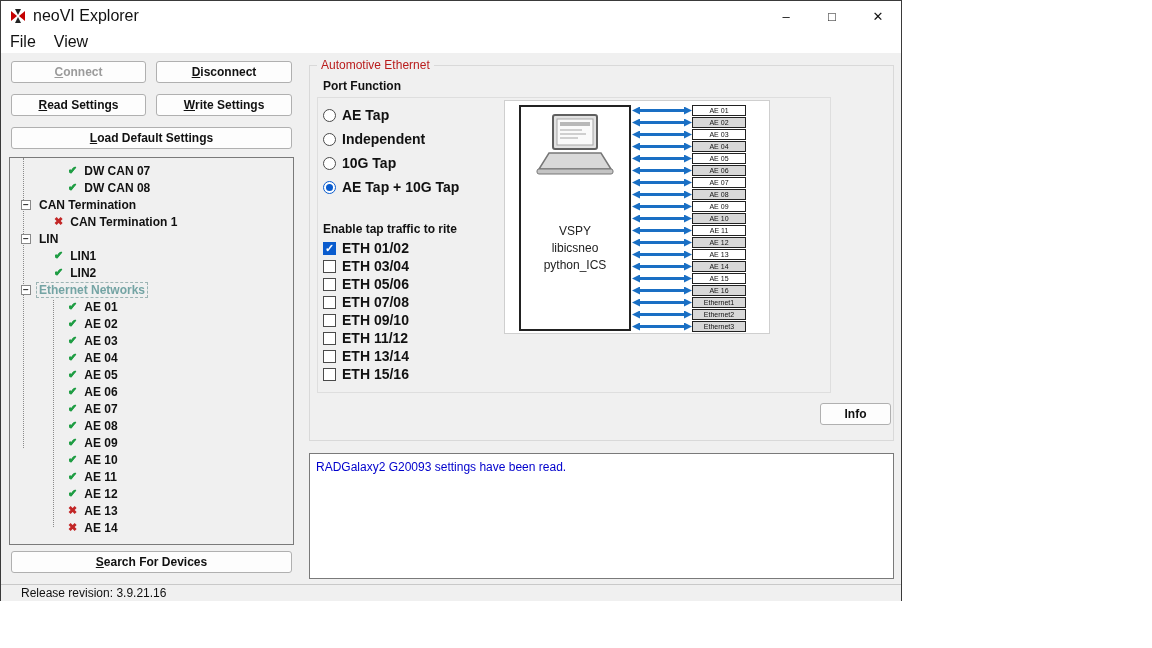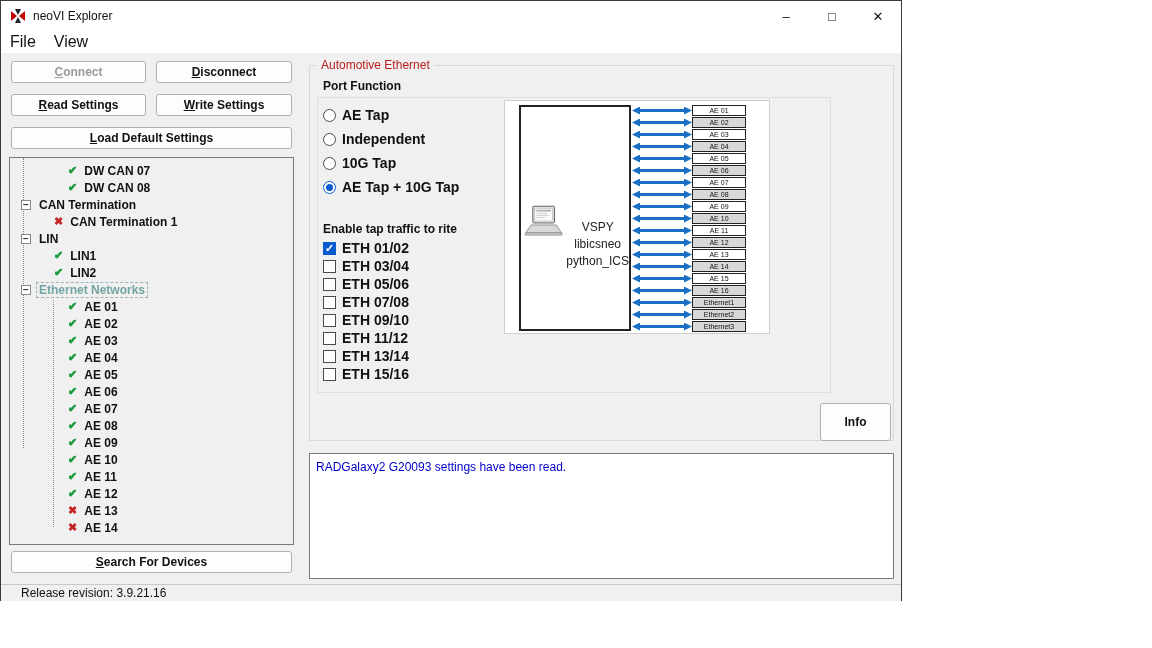--- a/index.html
+++ b/index.html
@@ -1,36 +1,36 @@
 <!DOCTYPE html>
 <html><head>
 <meta charset="utf-8">
 <style>
   *{box-sizing:border-box;margin:0;padding:0}
   html,body{width:1152px;height:648px;background:#fff;font-family:"Liberation Sans",sans-serif;overflow:hidden}
   .window{position:absolute;left:0;top:0;width:902px;height:601px;background:#f0f0f0;border:1px solid #3a3a3a}
   
   .titlebar{position:absolute;left:0;top:0;width:100%;height:30px;background:#fff;display:flex;align-items:center}
   .app-logo{margin-left:9px;width:16px;height:16px;flex:0 0 16px}
-  .title-text{font-size:12px;color:#111;margin-left:7px}
+  .title-text{font-size:16px;color:#111;margin-left:7px}
   .win-controls{margin-left:auto;display:flex;height:100%}
   .win-btn{width:46px;height:100%;display:flex;align-items:center;justify-content:center;font-size:13px;color:#111;background:transparent;border:none;font-family:inherit}
   
   .menubar{position:absolute;left:0;top:30px;width:100%;height:22px;background:#fff;display:flex;align-items:center;font-size:16px;color:#111}
   .menu-item{padding:0 9px;height:100%;display:flex;align-items:center}
   
   .btn{position:absolute;background:#fdfdfd;border:1px solid #b0b0b0;border-radius:3px;font-size:12px;font-weight:bold;color:#111;display:flex;align-items:center;justify-content:center;font-family:inherit}
   .btn.disabled{color:#9b9b9b}
   .btn-connect{left:10px;top:60px;width:135px;height:22px}
   .btn-disconnect{left:155px;top:60px;width:136px;height:22px}
   .btn-read{left:10px;top:93px;width:135px;height:22px}
   .btn-write{left:155px;top:93px;width:136px;height:22px}
   .btn-load{left:10px;top:126px;width:281px;height:22px}
   .btn-search{left:10px;top:550px;width:281px;height:22px}
-  .btn-info{left:819px;top:402px;width:71px;height:38px}
+  .btn-info{left:819px;top:402px;width:71px;height:22px}
   
   .tree{position:absolute;left:8px;top:156px;width:285px;height:388px;border:1px solid #7a7a7a;overflow:hidden;padding-top:4px;background:#f0f0f0}
   .tree::before{content:"";position:absolute;left:13px;top:0;height:290px;border-left:1px dotted #8a8a8a}
   .tree::after{content:"";position:absolute;left:43px;top:142px;height:227px;border-left:1px dotted #8a8a8a}
   .tree-row{height:17px;display:flex;align-items:center;font-size:12px;font-weight:bold;color:#111;white-space:nowrap;position:relative;z-index:1}
   .tree-row.d0{padding-left:11px}
   .tree-row.d1{padding-left:44px}
   .tree-row.d2{padding-left:58px}
   .expander{width:10px;height:10px;border:1px solid #888;background:#fff;font-size:10px;line-height:8px;text-align:center;margin-right:5px;color:#333;flex:0 0 10px}
   .ticon{margin-right:4px;font-size:11px;line-height:11px}
@@ -51,21 +51,21 @@
   .cb-row{height:18px}
   .cut-row{height:19px}
   .radio{width:13px;height:13px;border:1px solid #4a4a4a;border-radius:50%;background:#fff;margin-right:6px;position:relative;flex:0 0 13px}
   .radio.on{border-color:#0a5cce}
   .radio.on::after{content:"";position:absolute;left:2px;top:2px;width:7px;height:7px;border-radius:50%;background:#0a5cce}
   .cb{width:13px;height:13px;border:1px solid #4a4a4a;background:#fff;margin-right:6px;position:relative;flex:0 0 13px}
   .cb.on{background:#0a5cce;border-color:#0a5cce}
   .cb.on::after{content:"\2713";position:absolute;left:1px;top:-1px;color:#fff;font-size:11px;font-weight:bold}
   
   .diagram{position:absolute;left:503px;top:99px;width:266px;height:234px;background:#fff;border:1px solid #cfcfcf}
-  .laptop-box{position:absolute;left:14px;top:4px;width:112px;height:226px;border:2px solid #222;background:#fff;display:flex;flex-direction:row;align-items:center;padding-top:6px}
+  .laptop-box{position:absolute;left:14px;top:4px;width:112px;height:226px;border:2px solid #222;background:#fff;display:flex;flex-direction:column;align-items:center;padding-top:6px}
   .host-labels{margin-top:46px;text-align:center;font-size:12px;line-height:17px;color:#222}
   .port-col{position:absolute;left:187px;top:4px;width:54px}
   .port{height:11px;margin-bottom:1px;border:1px solid #222;background:#fff;font-size:7px;line-height:9px;text-align:center;color:#111;overflow:hidden}
   .port.shaded{background:#d8d8d8}
   .arrows{position:absolute;left:0;top:0;width:100%;height:100%;pointer-events:none}
   
   .msgbox{position:absolute;left:308px;top:452px;width:585px;height:126px;background:#fff;border:1px solid #7a7a7a;font-size:12px;padding:6px}
   .statusbar{position:absolute;left:0;top:583px;width:100%;height:17px;border-top:1px solid #c9c9c9;font-size:12px;color:#111;display:flex;align-items:center;padding-left:20px;background:#f0f0f0}
   u{text-decoration:underline}
 </style>

